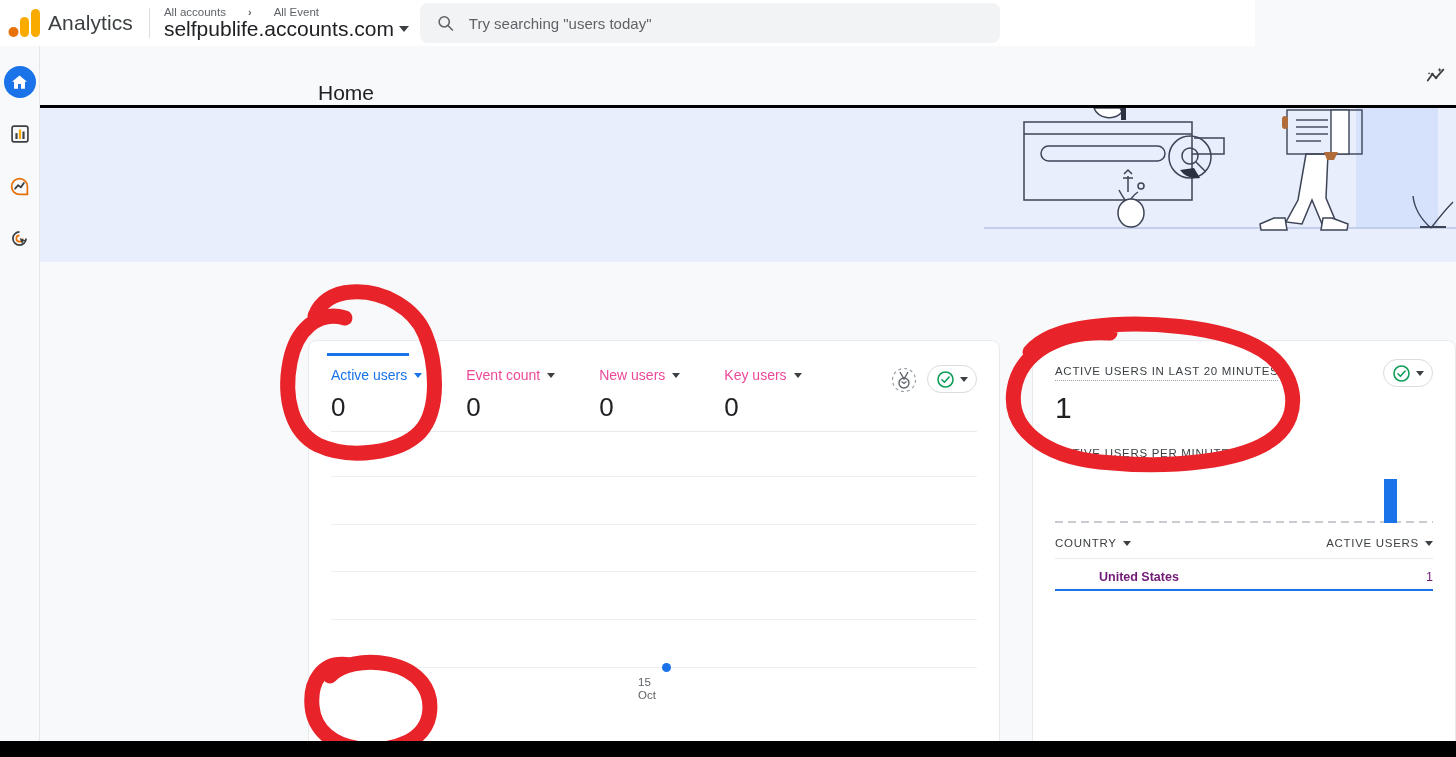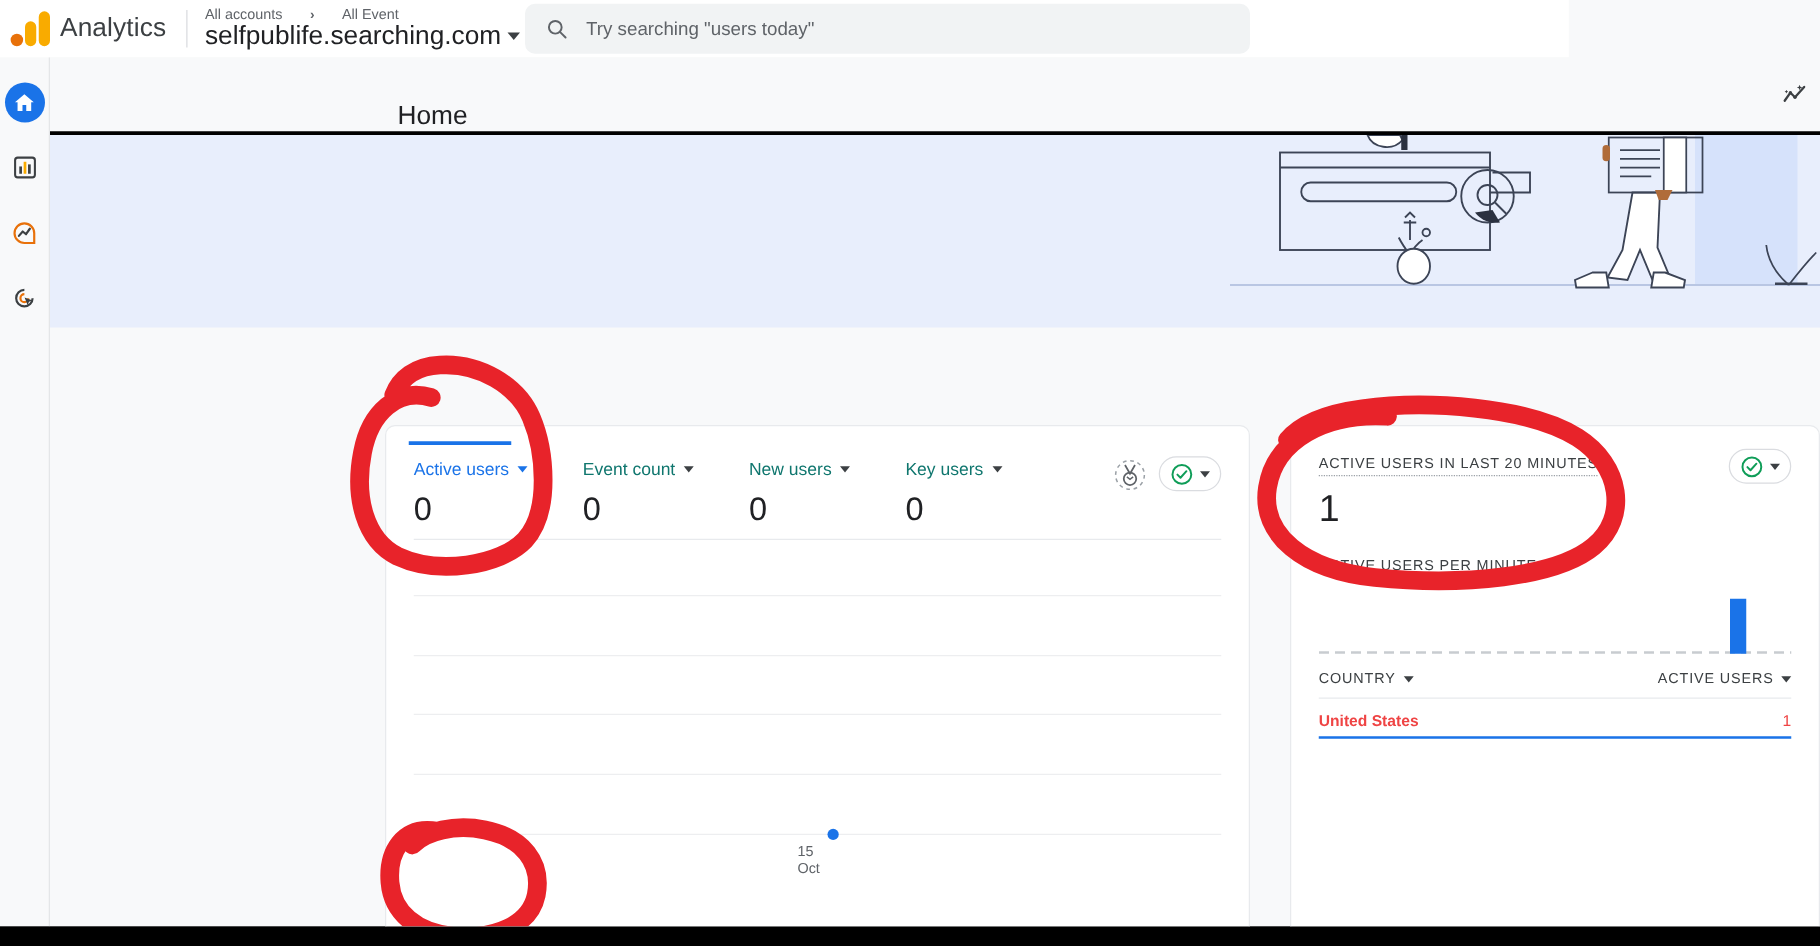--- a/index.html
+++ b/index.html
@@ -80,21 +80,21 @@
   .card {
     position: absolute; background: #fff; border: 1px solid #e8eaed; border-radius: 8px;
   }
   .card-main { left: 268px; top: 78px; width: 692px; height: 634px; }
   .card-rt   { left: 992px; top: 78px; width: 424px; height: 634px; }
 
   
   .metrics { display: flex; align-items: flex-start; padding: 12px 22px 0 22px; position: relative; height: 90px; }
   .metric { margin-right: 44px; position: relative; padding-top: 14px; }
   .metric .mlabel {
-    font-size: 14px; color: #0f766e; display: flex; align-items: center; gap: 7px; white-space: nowrap;
+    font-size: 14px; color: #ec4899; display: flex; align-items: center; gap: 7px; white-space: nowrap;
   }
   .metric.sel .mlabel { color: #1a73e8; }
   .metric.sel::before {
     content: ""; position: absolute; left: -4px; top: 0; width: 82px; height: 3px; background: #1a73e8;
   }
   .metric .mval { font-size: 26px; color: #202124; margin-top: 9px; font-weight: 400; }
   .metric-spacer { flex: 1; }
   .badge-ic { width: 26px; height: 26px; margin-top: 14px; margin-right: 10px; }
   .status-pill {
     margin-top: 12px; width: 50px; height: 28px; border: 1px solid #dadce0; border-radius: 14px;
@@ -123,21 +123,21 @@
   .spark { position: relative; height: 56px; margin: 8px 22px 0 22px; }
   .spark-base { position: absolute; left: 0; right: 0; bottom: 0; height: 2px;
     background: repeating-linear-gradient(to right,#c8ccd0 0 8px,transparent 8px 13px); }
   .spark-bar { position: absolute; bottom: 0; width: 13px; background: #1a73e8; }
 
   .rt-table { margin: 14px 22px 0 22px; }
   .rt-thead { display: flex; justify-content: space-between; align-items: flex-start;
     border-bottom: 1px solid #e8eaed; padding-bottom: 9px; }
   .th { font-size: 11.5px; letter-spacing: .7px; color: #3c4043; display: flex; align-items: center; gap: 6px; }
   .rt-row { display: flex; justify-content: space-between; align-items: baseline; padding: 11px 0 5px 0; }
-  .td { font-size: 12.5px; color: #ef4444; font-weight: bold; }
+  .td { font-size: 12.5px; color: #701a75; font-weight: bold; margin-left: 44px; }
   .td.num { font-weight: normal; font-size: 12.5px; }
   .rowbar { height: 2px; background: #1a73e8; }
 
   
   .annot { position: absolute; left: 0; top: 0; width: 1456px; height: 757px; pointer-events: none; }
 </style>
 </head>
 <body>
 
 <div class="page">
@@ -150,21 +150,21 @@
     </svg>
     <div class="brand">Analytics</div>
     <div class="vdiv"></div>
     <div class="acct">
       <div class="acct-crumb">
         <span>All accounts</span>
         <span class="crumb-sep">›</span>
         <span>All Event</span>
       </div>
       <div class="acct-name">
-        <span>selfpublife.searching.com</span>
+        <span>selfpublife.accounts.com</span>
         <span class="caret"></span>
       </div>
     </div>
 
     <div class="searchbox">
       <svg width="20" height="20" viewBox="0 0 24 24">
         <circle cx="10.5" cy="10.5" r="6.5" fill="none" stroke="#5f6368" stroke-width="2"></circle>
         <line x1="15.5" y1="15.5" x2="21" y2="21" stroke="#5f6368" stroke-width="2" stroke-linecap="round"></line>
       </svg>
       <input value="" placeholder="Try searching &quot;users today&quot;" style="">

